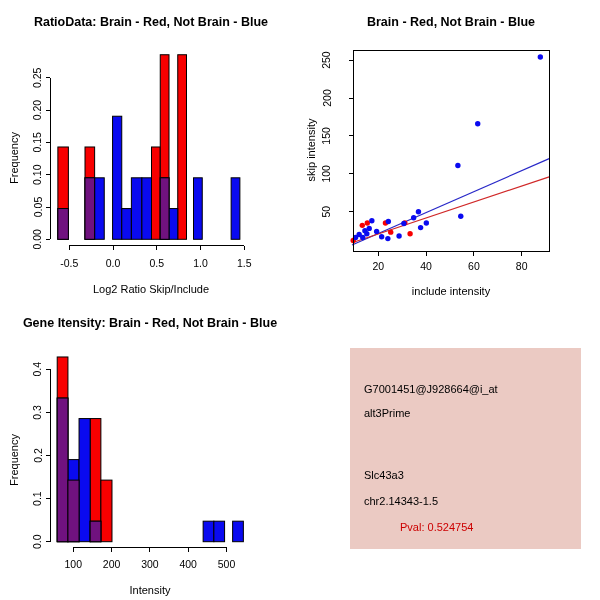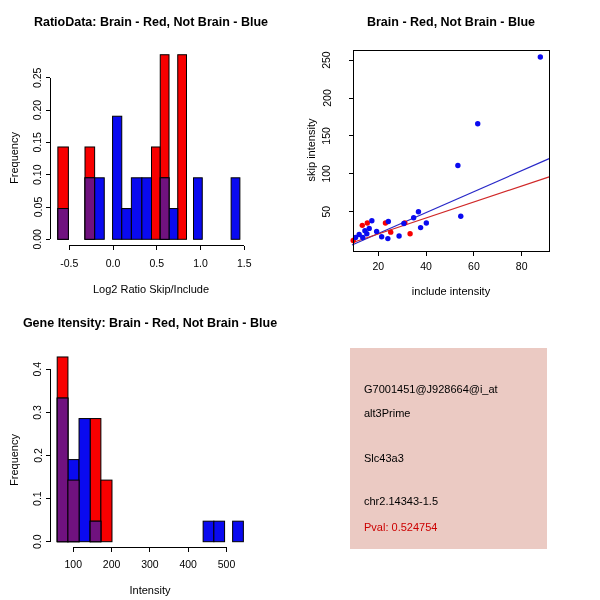--- a/index.html
+++ b/index.html
@@ -153,20 +153,20 @@
       <rect x="203.137" y="221.18439999999998" width="10.72399999999999" height="20.515600000000006" fill="#0a0af0" stroke="#000" stroke-width="1"></rect>
       <rect x="213.861" y="221.18439999999998" width="10.72399999999999" height="20.515600000000006" fill="#0a0af0" stroke="#000" stroke-width="1"></rect>
       <rect x="232.628" y="221.18439999999998" width="10.72399999999999" height="20.515600000000006" fill="#0a0af0" stroke="#000" stroke-width="1"></rect>
       <rect x="57.214" y="98.04769999999999" width="10.724000000000004" height="143.6523" fill="#70127f" stroke="#000" stroke-width="1"></rect>
       <rect x="67.938" y="180.1101" width="11.107" height="61.5899" fill="#70127f" stroke="#000" stroke-width="1"></rect>
       <rect x="90.152" y="221.18439999999998" width="10.724000000000004" height="20.515600000000006" fill="#70127f" stroke="#000" stroke-width="1"></rect>
       <text x="150" y="23" font-size="12.5" font-family="&quot;Liberation Sans&quot;, sans-serif" text-anchor="middle" fill="#000000" font-weight="bold" dy="3.5">Gene Itensity: Brain - Red, Not Brain - Blue</text>
       <text x="150" y="290" font-size="11" font-family="&quot;Liberation Sans&quot;, sans-serif" text-anchor="middle" fill="#000000" dy="3.5">Intensity</text>
       <text x="14" y="160" font-size="11" font-family="&quot;Liberation Sans&quot;, sans-serif" text-anchor="middle" fill="#000000" transform="rotate(-90 14 160)" dy="3.5">Frequency</text>
     </svg>
-  <div id="info-box" style="background: rgb(235, 202, 195);">
+  <div id="info-box" style="background: rgb(235, 202, 195); padding-left: 34px;">
     <div class="info-line" style="top: 35px; color: rgb(0, 0, 0);">G7001451@J928664@i_at</div>
     <div class="info-line" style="top: 59px; color: rgb(0, 0, 0);">alt3Prime</div>
-    <div class="info-line" style="top: 104px; color: rgb(0, 0, 0);">Slc43a3</div>
+    <div class="info-line" style="top: 121px; color: rgb(0, 0, 0);">Slc43a3</div>
     <div class="info-line" style="top: 147px; color: rgb(0, 0, 0);">chr2.14343-1.5</div>
-    <div class="info-line" style="top: 173px; color: rgb(204, 0, 0);">Pval: 0.524754</div>
+    <div class="info-line" style="top: 173px; color: rgb(204, 0, 0); margin-left: 36px;">Pval: 0.524754</div>
   </div>
 </div>
 
 </body></html>

